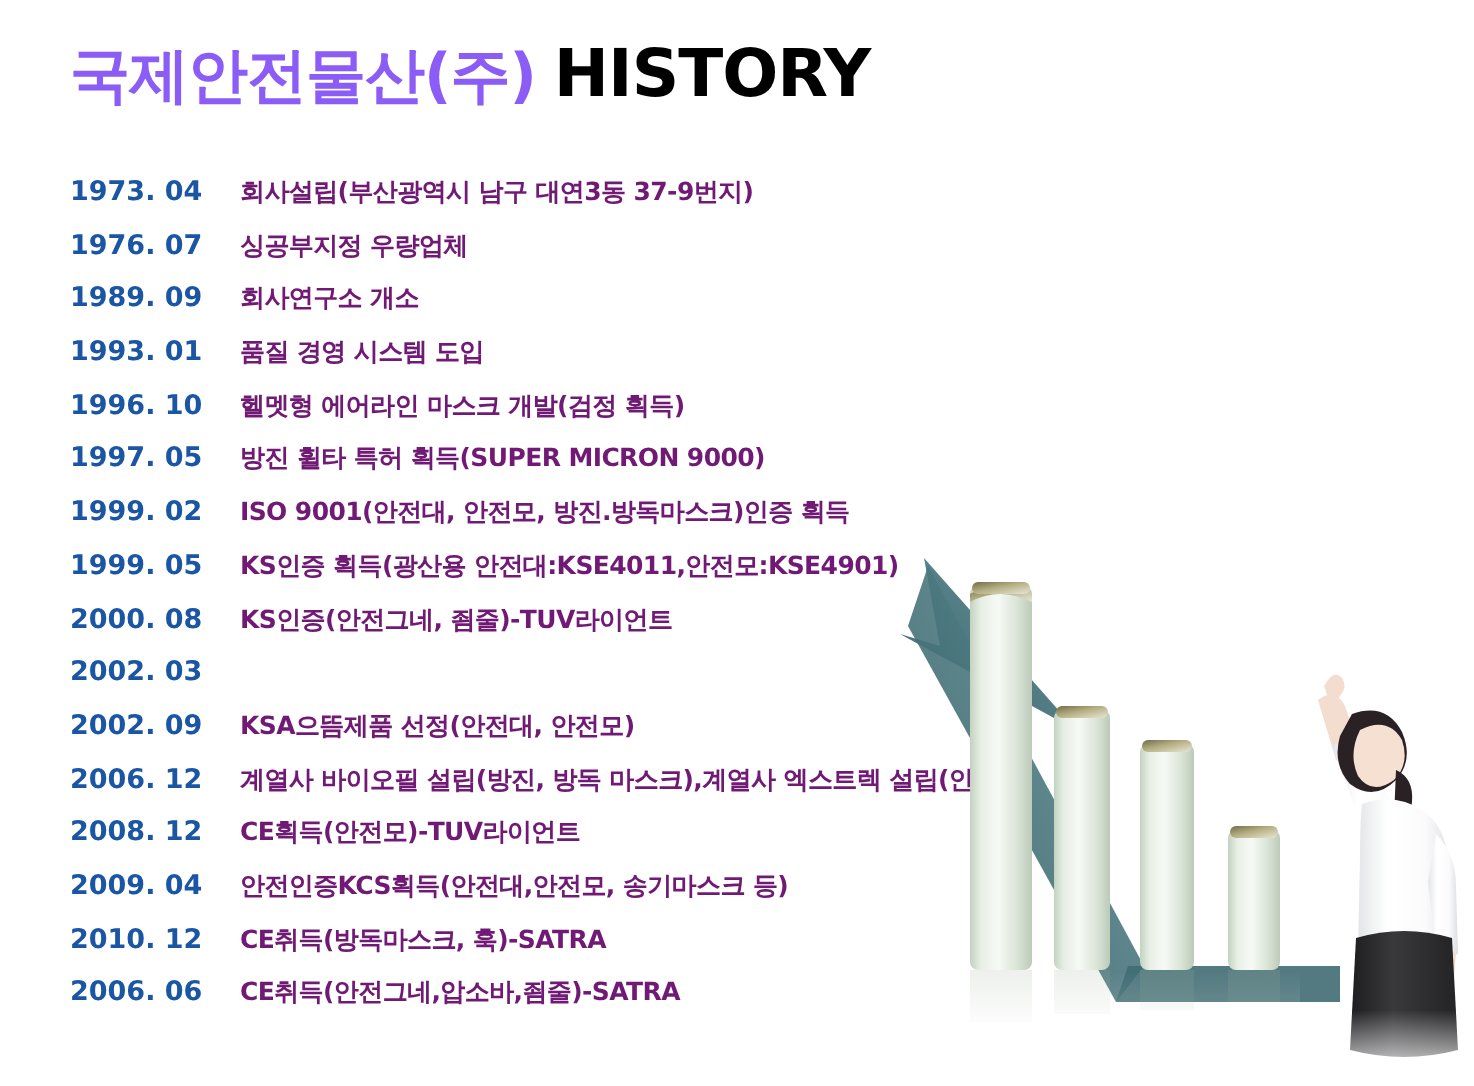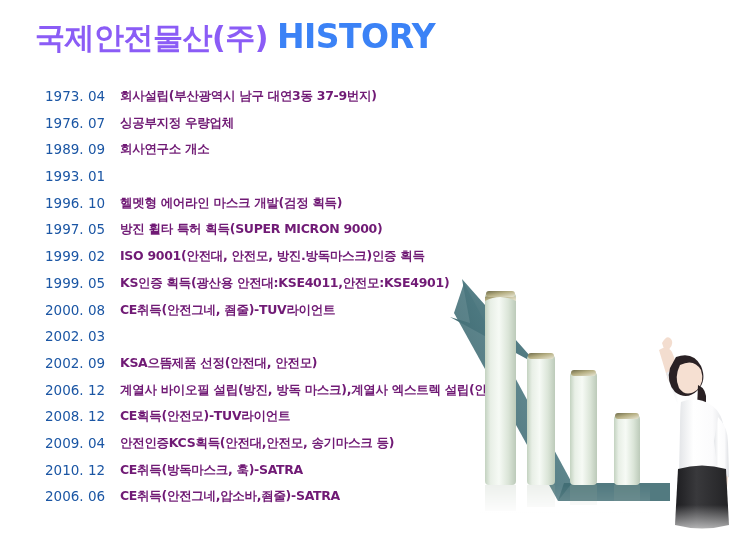--- a/index.html
+++ b/index.html
@@ -30,45 +30,45 @@
   .title-ko {
     font-size: 30px;
     font-weight: 700;
     color: #8b5cf6;
     letter-spacing: -0.5px;
     vertical-align: baseline;
   }
   .title-en {
     font-size: 33px;
     font-weight: 700;
-    color: #3b82f6;
+    color: #000000;
     letter-spacing: -0.5px;
     margin-left: 9px;
     vertical-align: baseline;
   }
 
   
   .history-list {
     position: absolute;
     left: 0;
     top: 86px;
     width: 737px;
   }
   .history-row {
     position: relative;
     height: 26.7px;
     white-space: nowrap;
   }
   .row-date {
     position: absolute;
-    left: 45px;
+    left: 35px;
     top: 0;
     width: 80px;
     font-size: 13.5px;
-    font-weight: 400;
+    font-weight: 700;
     color: #1b56a4;
     letter-spacing: 0px;
     line-height: 20px;
   }
   .row-text {
     position: absolute;
     left: 120px;
     top: 0;
     font-size: 12.5px;
     font-weight: 700;
@@ -109,20 +109,21 @@
       <div class="row-text">싱공부지정 우량업체</div>
     </div>
 
     <div class="history-row">
       <div class="row-date">1989. 09</div>
       <div class="row-text">회사연구소 개소</div>
     </div>
 
     <div class="history-row">
       <div class="row-date">1993. 01</div>
+      <div class="row-text">품질 경영 시스템 도입</div>
     </div>
 
     <div class="history-row">
       <div class="row-date">1996. 10</div>
       <div class="row-text">헬멧형 에어라인 마스크 개발(검정 획득)</div>
     </div>
 
     <div class="history-row">
       <div class="row-date">1997. 05</div>
       <div class="row-text">방진 휠타 특허 획득(SUPER MICRON 9000)</div>
@@ -133,21 +134,21 @@
       <div class="row-text">ISO 9001(안전대, 안전모, 방진.방독마스크)인증 획득</div>
     </div>
 
     <div class="history-row">
       <div class="row-date">1999. 05</div>
       <div class="row-text">KS인증 획득(광산용 안전대:KSE4011,안전모:KSE4901)</div>
     </div>
 
     <div class="history-row">
       <div class="row-date">2000. 08</div>
-      <div class="row-text">CE취득(안전그네, 죔줄)-TUV라이언트</div>
+      <div class="row-text">KS인증(안전그네, 죔줄)-TUV라이언트</div>
     </div>
 
     <div class="history-row">
       <div class="row-date">2002. 03</div>
     </div>
 
     <div class="history-row">
       <div class="row-date">2002. 09</div>
       <div class="row-text">KSA으뜸제품 선정(안전대, 안전모)</div>
     </div>

